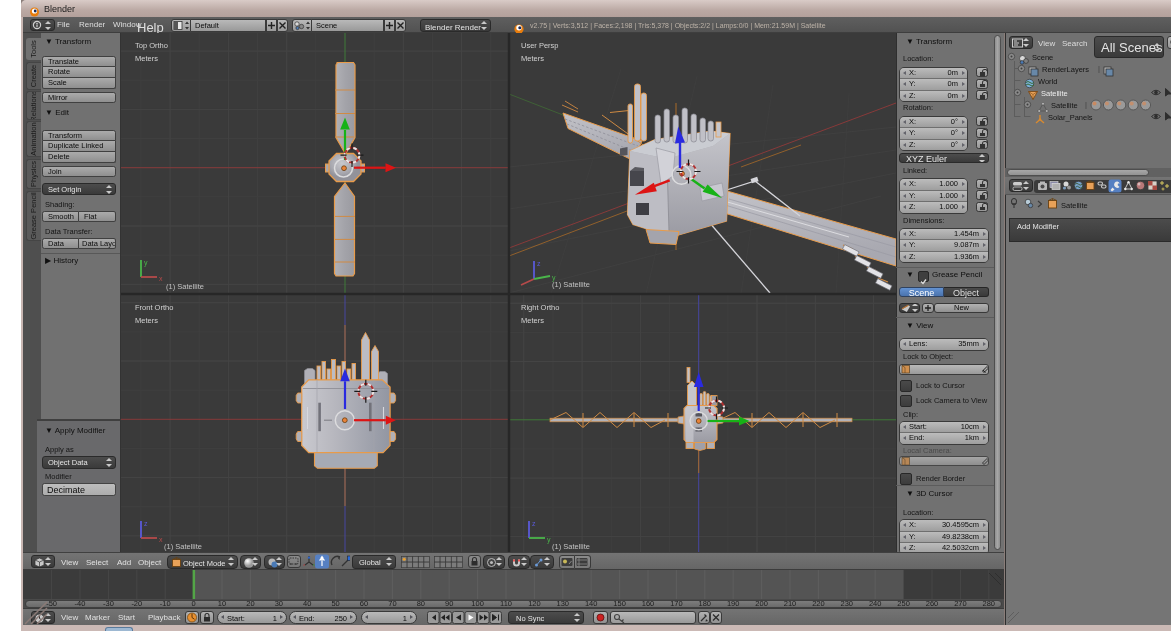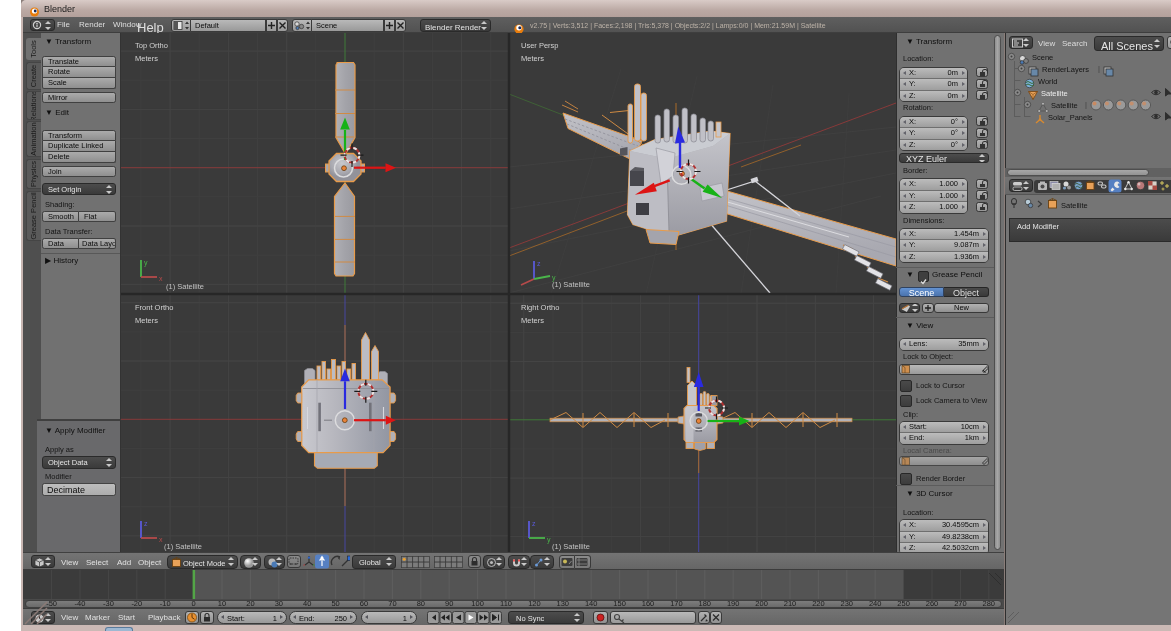--- a/index.html
+++ b/index.html
@@ -472,21 +472,21 @@
         </div>
         <div class="row">
           <span>Z:</span>
           <b>0°</b>
         </div>
       </div>
   <div class="lock" style="top:83px;"></div>
       <div class="lock" style="top:94.5px;"></div>
       <div class="lock" style="top:106px;"></div>
   <div class="abs dark" style="left:3px;top:119.5px;width:90px;height:10.5px;padding:0 8px 0 6px;font-size:9px;line-height:10px;">XYZ Euler<div class="updn" style="margin-top:-4px;"></div></div>
-  <div class="abs lbl" style="left:7px;top:133px;">Border:</div>
+  <div class="abs lbl" style="left:7px;top:133px;">Linked:</div>
   <div class="stk" style="left:3px;top:145px;width:69px;">
         <div class="row">
           <span>X:</span>
           <b>1.000</b>
         </div>
         <div class="row">
           <span>Y:</span>
           <b>1.000</b>
         </div>
         <div class="row">
@@ -595,21 +595,21 @@
 <div id="outliner" class="abs" style="left:984px;top:33px;width:184px;height:144px;overflow:hidden;">
   <div class="abs dark" style="left:4px;top:3px;width:24px;height:13px;">
         <svg width="15" height="11" style="position:absolute;left:2px;top:1px;">
           <rect x="0.5" y="1" width="10" height="8" fill="none" stroke="#ccc" stroke-width="1"></rect>
           <path d="M2 3h3M2 5h5M2 7h4" stroke="#ccc" stroke-width="1"></path>
         </svg>
         <div class="updn"></div>
       </div>
   <div class="abs" style="left:33px;top:5.5px;font-size:8px;color:#ddd;">View</div>
   <div class="abs" style="left:57px;top:5.5px;font-size:8px;color:#ddd;">Search</div>
-  <div class="abs dark" style="left:89px;top:3px;width:70px;height:15px;padding:3px 14px 0 6px;font-size:11px;">All Scenes<div class="updn"></div></div>
+  <div class="abs dark" style="left:89px;top:3px;width:70px;height:22px;padding:3px 14px 0 6px;font-size:13px;">All Scenes<div class="updn"></div></div>
   <div class="abs pill" style="left:162px;top:3px;width:16px;height:13px;border-radius:3px;"><svg width="14" height="11">
           <circle cx="6" cy="5" r="3" fill="none" stroke="#222" stroke-width="1.2"></circle>
           <path d="M8.2 7.2l3 3" stroke="#222" stroke-width="1.4"></path>
         </svg></div>
 
   <svg class="abs" style="left:0;top:0;" width="184" height="144">
     <path d="M9.5 28 V84 M9.5 35.5 h6 M9.5 47.5 h6 M9.5 59.5 h6 M9.5 71.5 h6 M9.5 83.5 h6 M19.5 64 v20 M19.5 71.5 h6 M19.5 83.5 h6" stroke="#5c5c5c" fill="none"></path>
     <circle cx="6.5" cy="23.5" r="3.2" fill="#8a8a8a" stroke="#4e4e4e"></circle>
         <circle cx="6.5" cy="23.5" r="1" fill="#3e3e3e"></circle>
     <circle cx="16.5" cy="35.5" r="3.2" fill="#8a8a8a" stroke="#4e4e4e"></circle>

